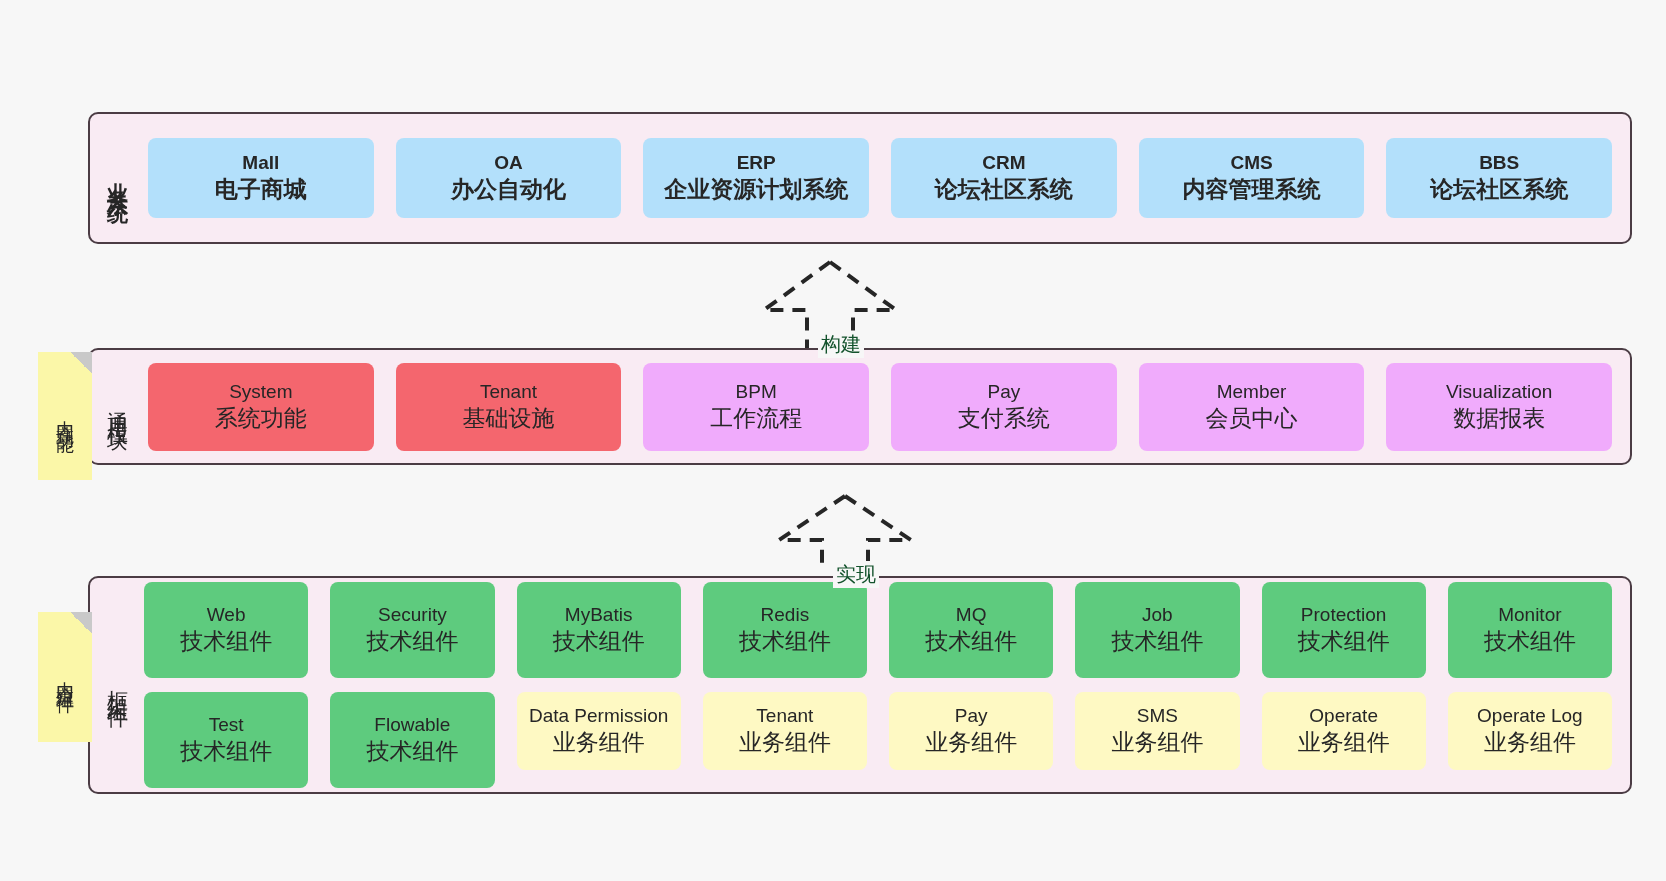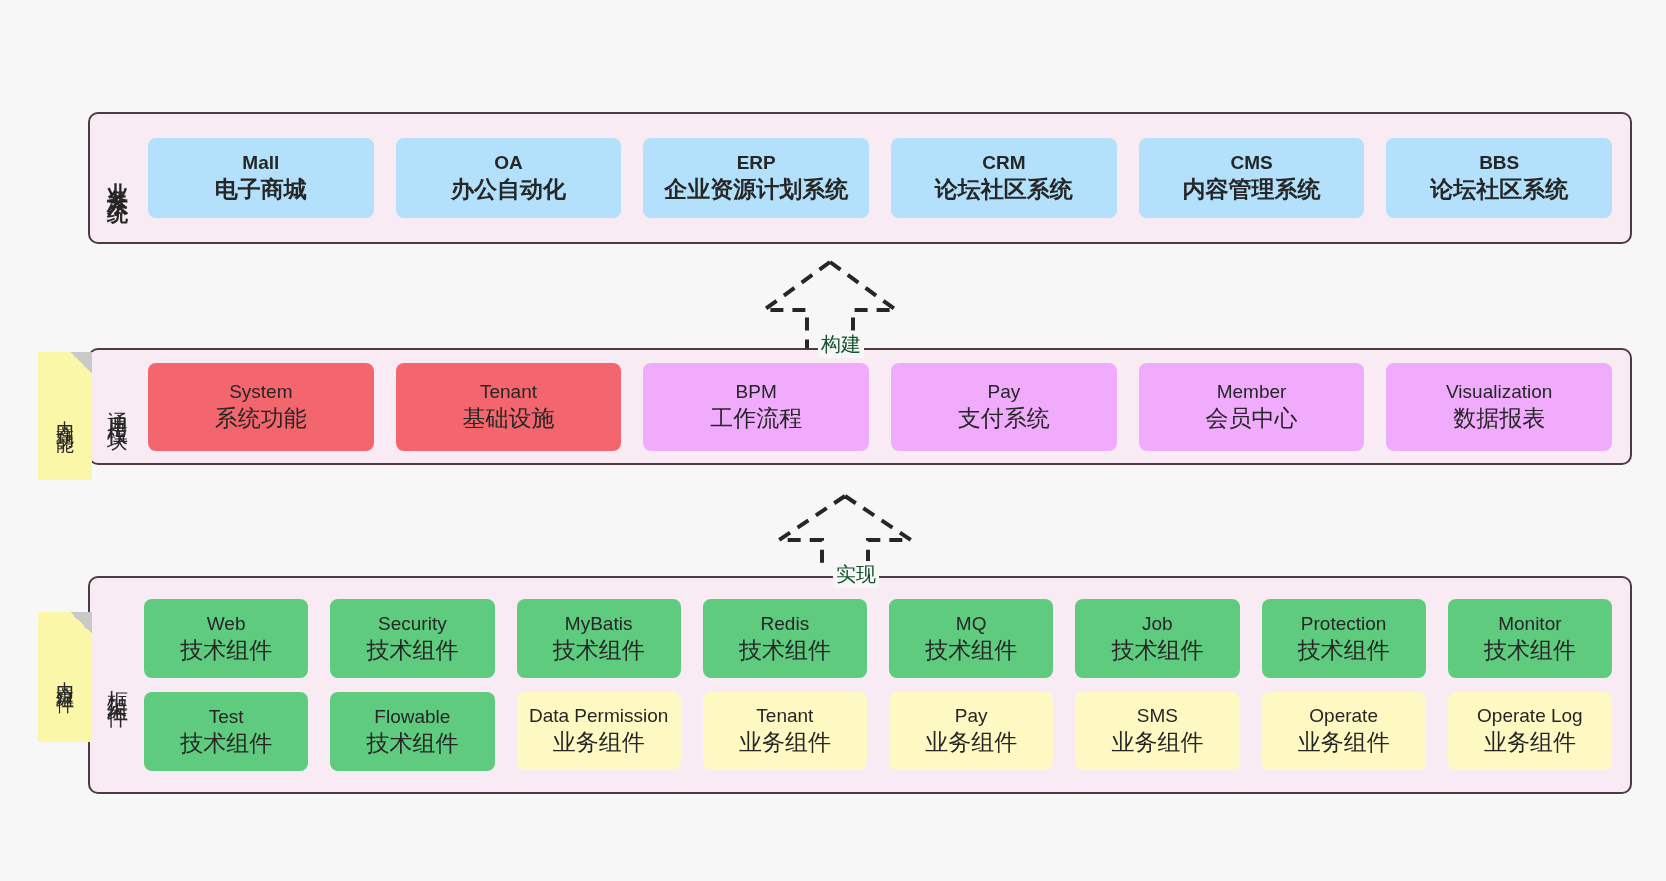--- a/index.html
+++ b/index.html
@@ -71,21 +71,21 @@
     box-sizing: border-box;
     padding: 4px 6px;
   }
   .card .c-title { font-size: 19px; }
   .card .c-sub   { font-size: 23px; }
 
   
   .c-blue        { background: #b3e0fb; height: 80px; }
   .c-red         { background: #f4666e; height: 88px; }
   .c-pink        { background: #f0abfc; height: 88px; }
-  .c-green       { background: #5ecb7e; height: 79px; }
+  .c-green       { background: #5ecb7e; height: 96px; }
   .c-lightgreen  { background: #fef9c3; height: 78px; }
 
   
   #layer-business { left: 88px;  top: 112px; width: 1544px; height: 132px; font-weight: bold; }
   #layer-common   { left: 88px;  top: 348px; width: 1544px; height: 117px; }
   #layer-frame    { left: 88px;  top: 576px; width: 1544px; height: 218px; }
 
   #layer-business .layer-body,
   #layer-common .layer-body { padding-left: 8px; }
 

